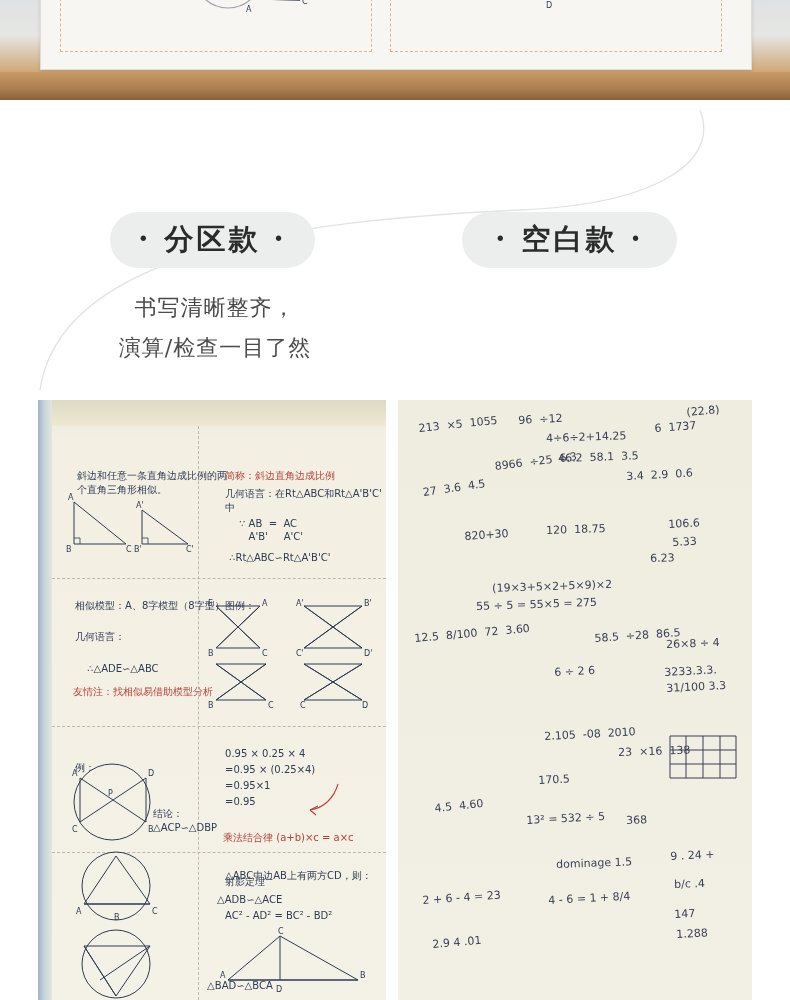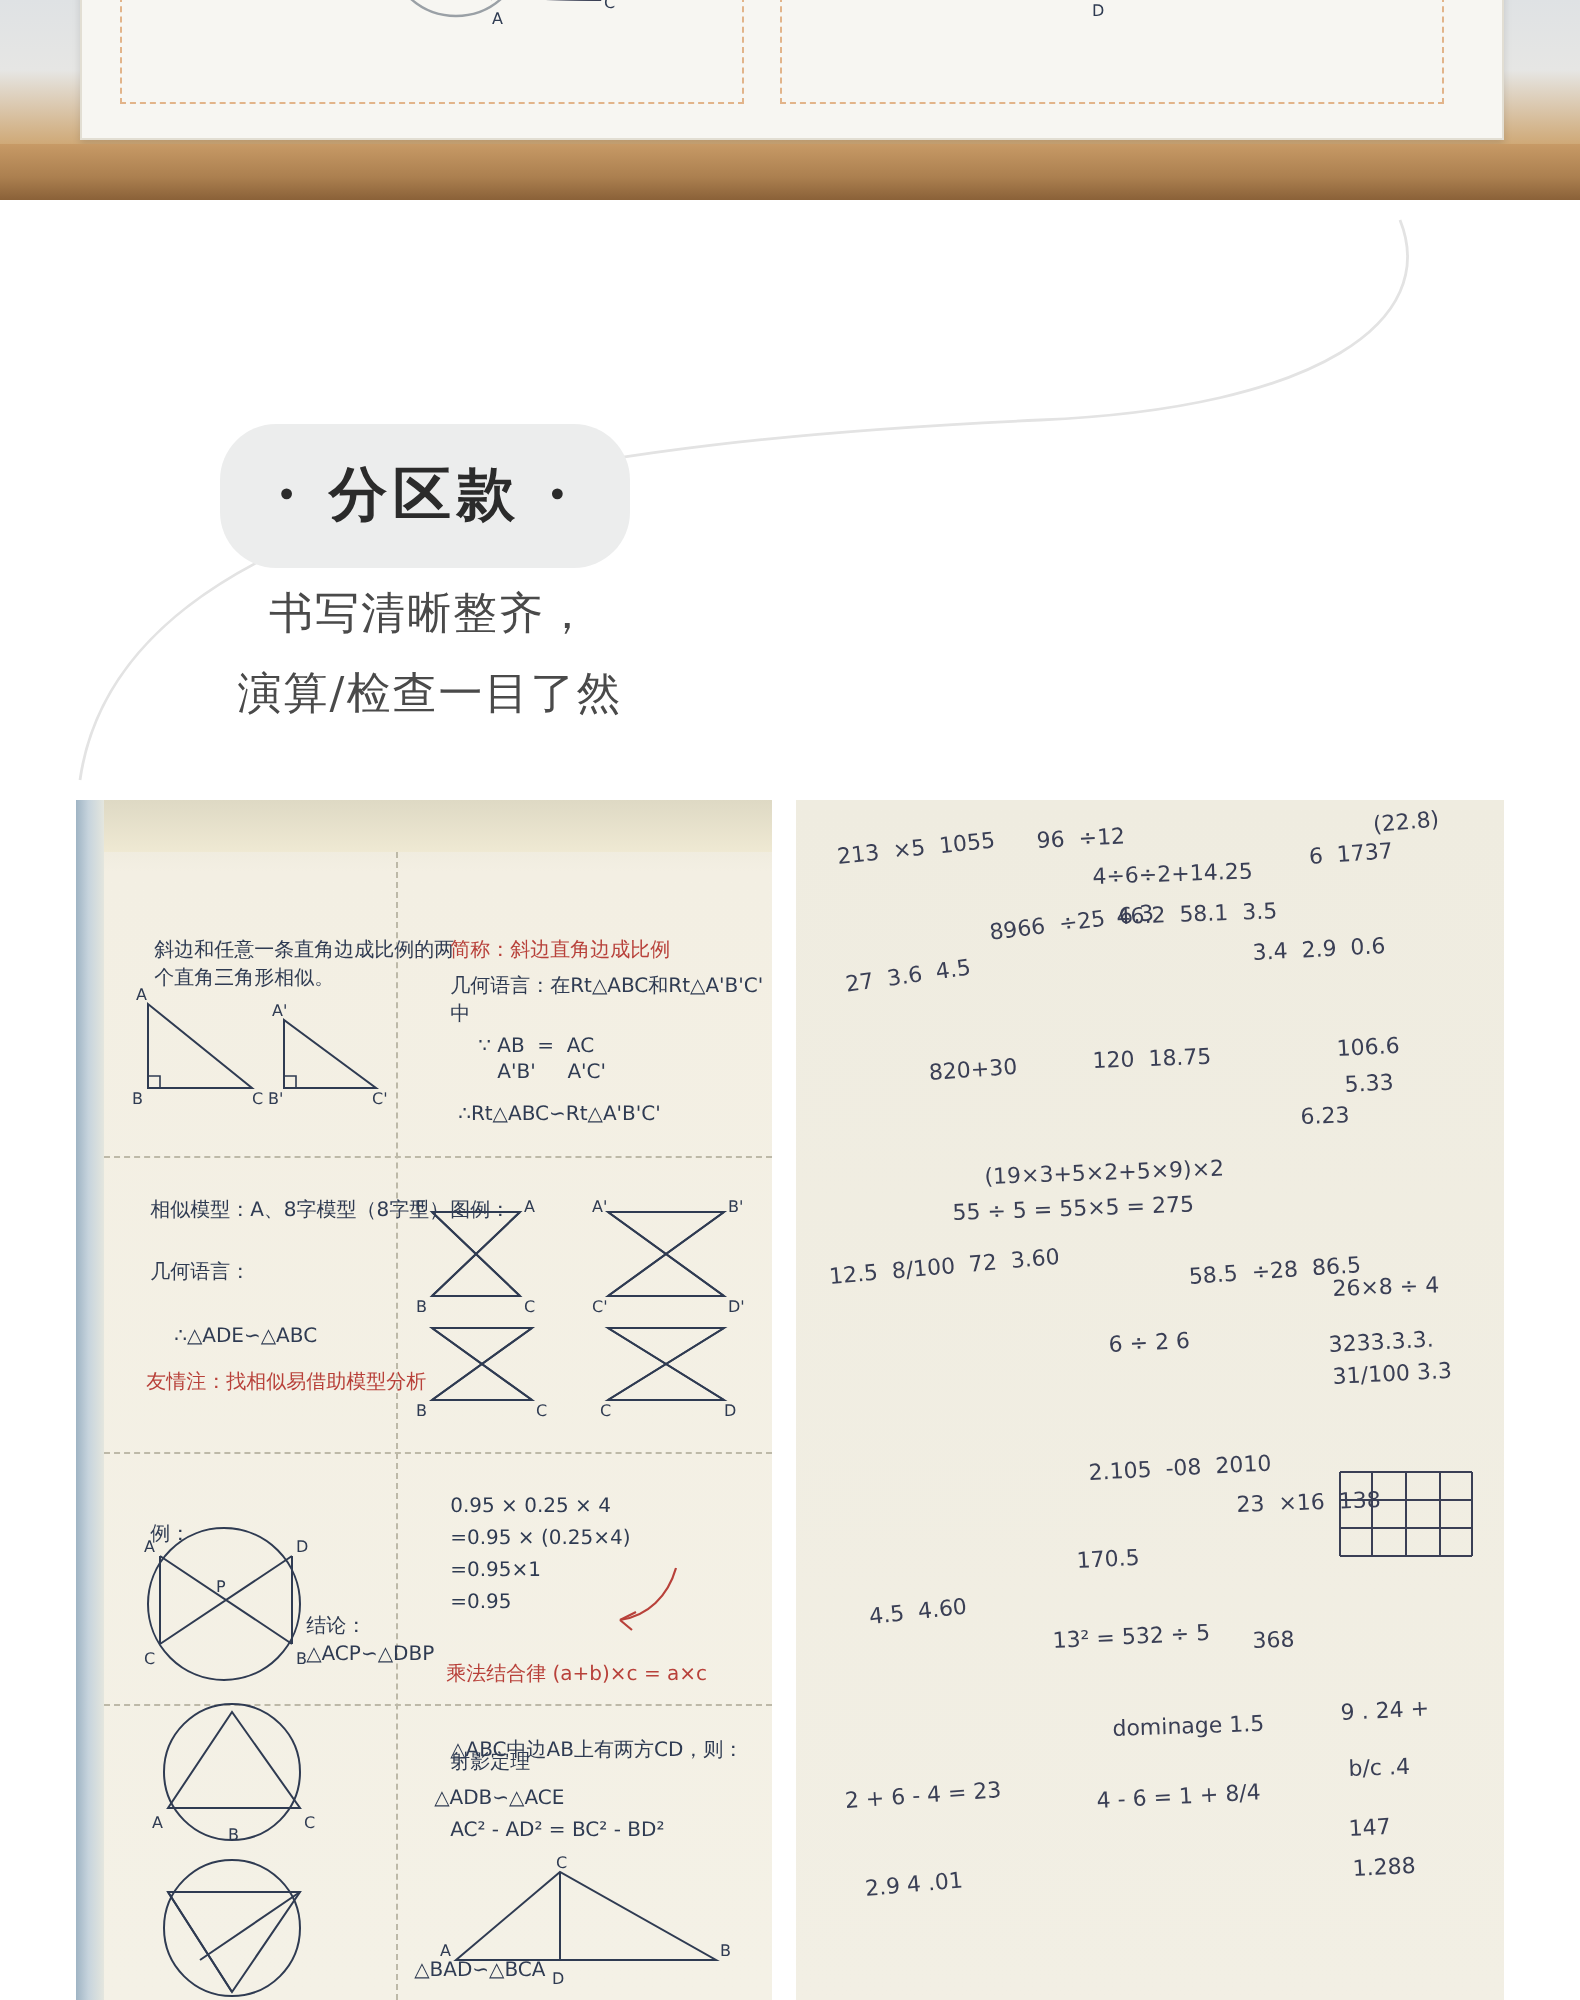--- a/index.html
+++ b/index.html
@@ -30,21 +30,21 @@
   .dash-box{
     position:absolute;border:1px dashed #e2b48a;background:transparent;
   }
   .dash-box.left{left:60px;top:-58px;width:310px;height:108px;}
   .dash-box.right{left:390px;top:-58px;width:330px;height:108px;}
   .topfig{position:absolute;}
   .swoosh{position:absolute;left:0;top:100px;width:790px;height:300px;pointer-events:none;}
 
   
   .pill{
-    position:absolute;height:72px;border-radius:28px;background:#eceded;
+    position:absolute;height:56px;border-radius:28px;background:#eceded;
     display:flex;align-items:center;justify-content:center;
     color:#2b2b2b;font-size:29px;letter-spacing:3px;
     font-family:"DejaVu Serif","Liberation Serif",serif;font-weight:bold;
   }
   .pill.left{left:110px;top:212px;width:205px;}
   .pill.right{left:462px;top:212px;width:215px;}
 
   .subtitle{
     position:absolute;text-align:center;color:#4a4a4a;
     font-size:22px;line-height:40px;letter-spacing:1px;
@@ -131,20 +131,23 @@
 
     <div class="top-desk"></div>
   </div>
 
   <svg class="swoosh" width="790" height="300">
     <path d="M40 290 C 60 150, 300 120, 520 110 C 660 104, 720 60, 700 10" fill="none" stroke="#e3e3e3" stroke-width="1.4"></path>
   </svg>
 
   <div class="pill left">
     <span>· 分区款 ·</span>
+  </div>
+  <div class="pill right">
+    <span>· 空白款 ·</span>
   </div>
 
   <div class="subtitle left">
     <div>书写清晰整齐，</div>
     <div>演算/检查一目了然</div>
   </div>
   <div class="subtitle right">
   </div>
 
   <div class="shot left">

